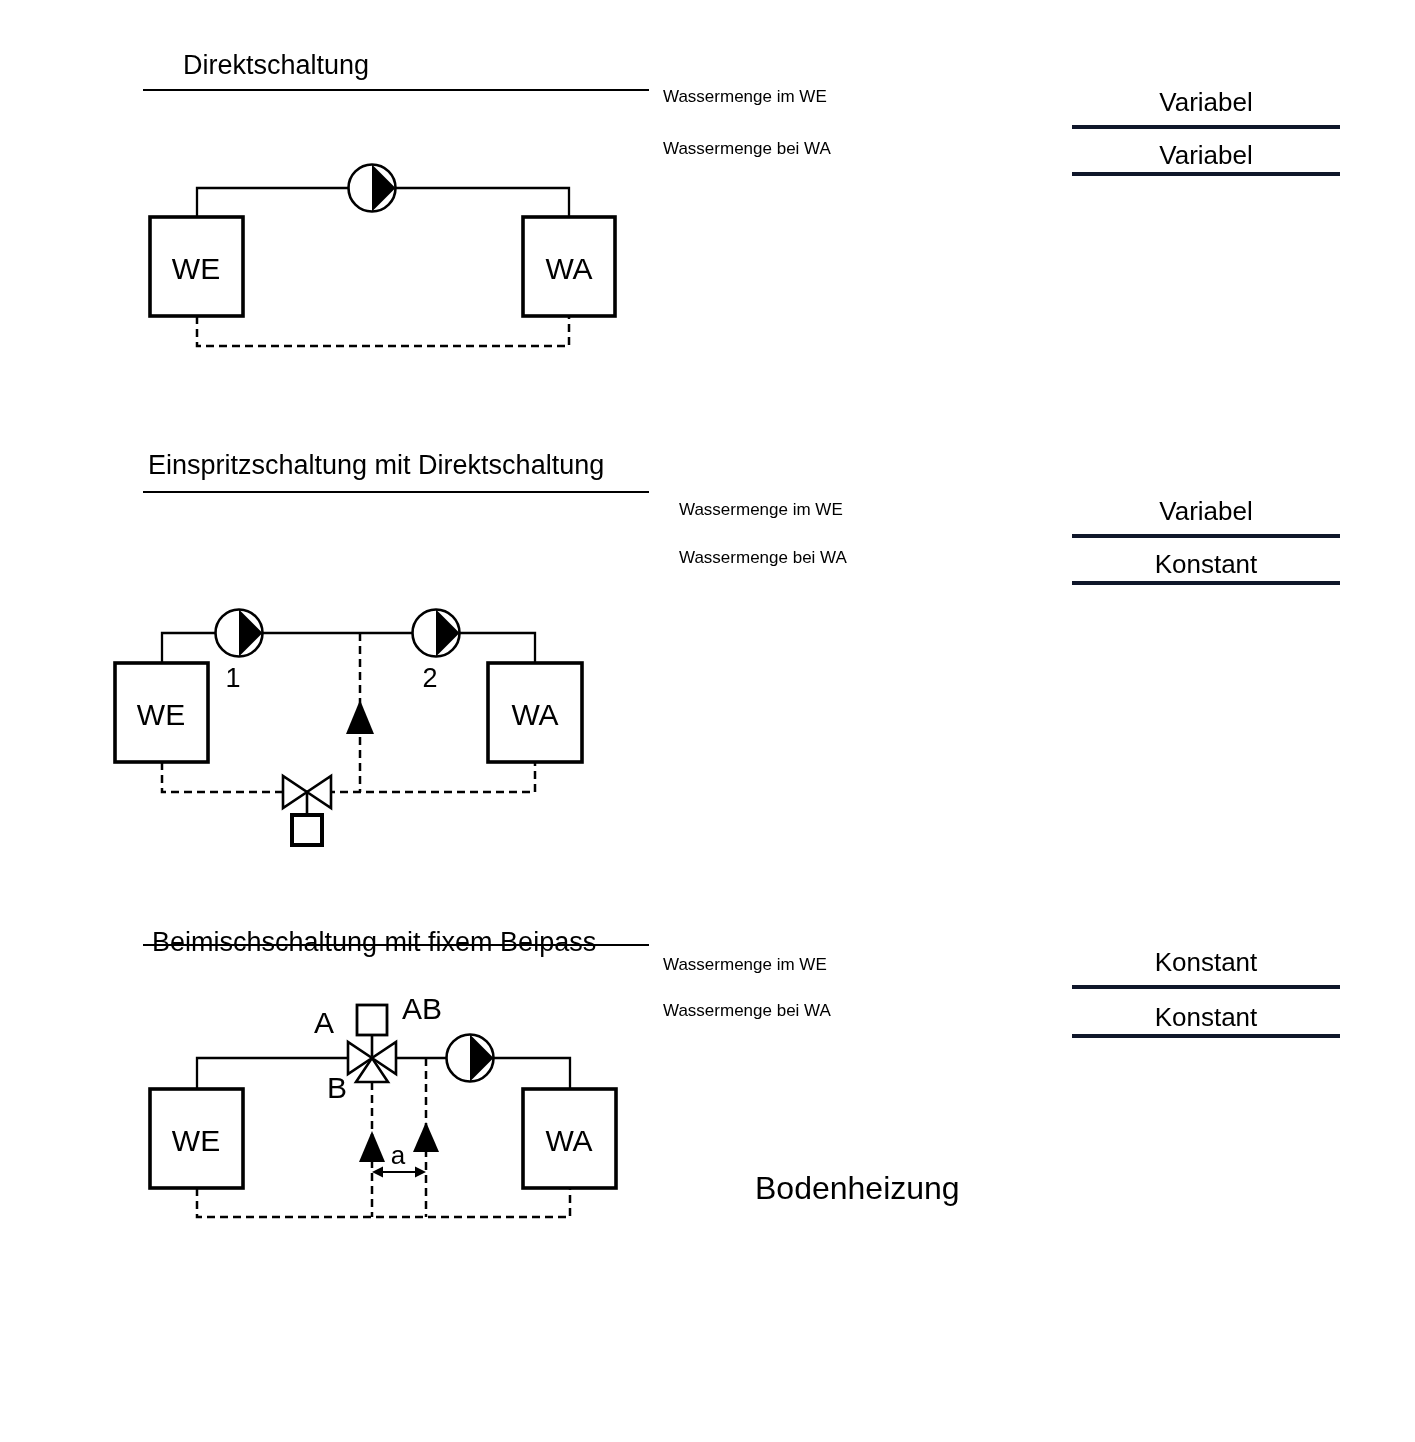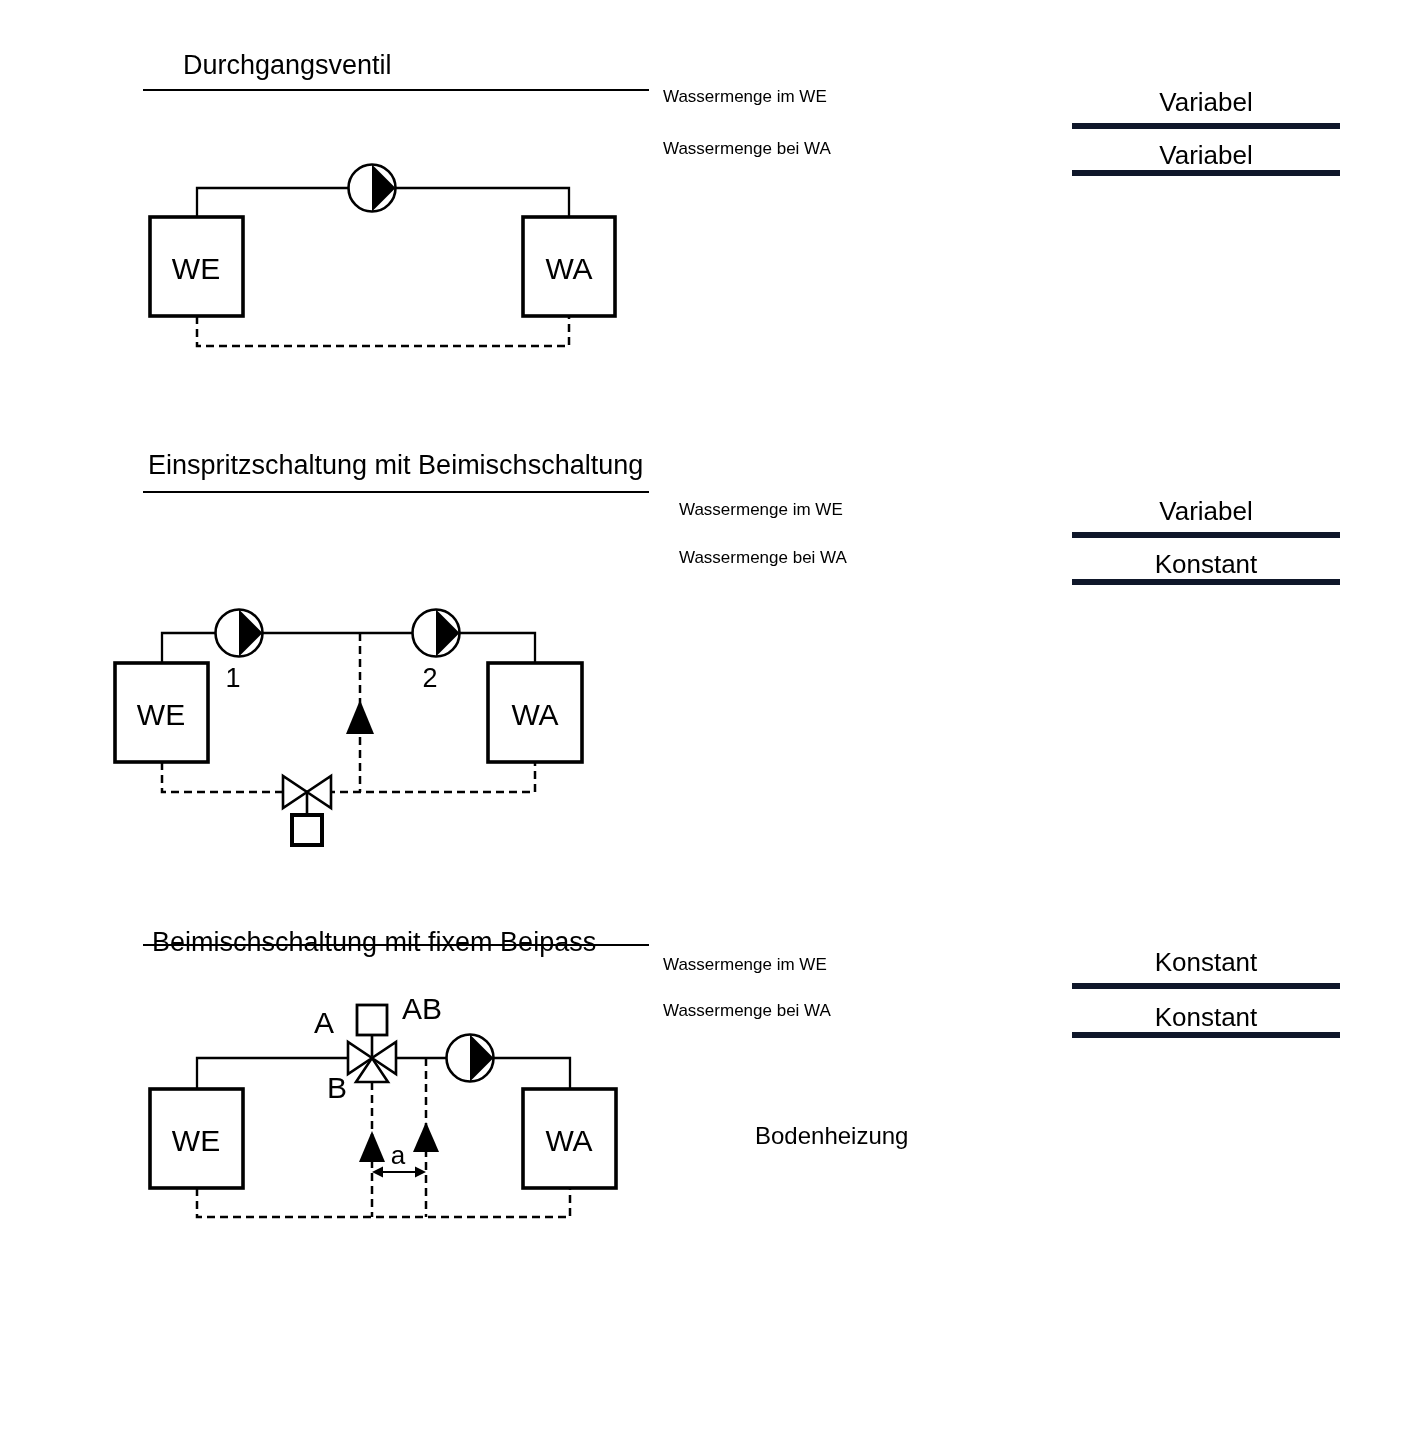--- a/index.html
+++ b/index.html
@@ -6,36 +6,36 @@
   .page{
     position:relative;width:1415px;height:1442px;background:#fff;color:#000;
     font-family:"Liberation Sans", sans-serif;overflow:hidden;
   }
   .abs{position:absolute;}
   .section-title{font-size:27px;white-space:nowrap;}
   .title-rule{position:absolute;left:143px;width:506px;height:0;border-top:2px solid #000;}
   .param-label{position:absolute;font-size:17px;white-space:nowrap;}
   .param-value{
     position:absolute;left:1072px;width:268px;font-size:26px;line-height:30px;
-    text-align:center;border-bottom:6px solid #0f172a;box-sizing:border-box;
+    text-align:center;border-bottom:4px solid #0f172a;box-sizing:border-box;
   }
-  .note-label{position:absolute;font-size:24px;white-space:nowrap;}
+  .note-label{position:absolute;font-size:32px;white-space:nowrap;margin-top:48px;}
   svg{position:absolute;overflow:visible;}
   svg text{font-family:"Liberation Sans", sans-serif;fill:#000;}
   .box-label{font-size:30px;}
   .pump-num{font-size:27px;}
   .port-label{font-size:30px;}
   .dist-label{font-size:26px;}
 </style>
 </head>
 <body>
 
 <div class="page">
 
-  <div class="abs section-title" style="left:183px;top:50px;">Durchgangsventil</div>
+  <div class="abs section-title" style="left:183px;top:50px;">Direktschaltung</div>
   <div class="title-rule" style="top:89px;"></div>
 
   <div class="param-label" style="left:663px;top:87px;">Wassermenge im WE</div>
   <div class="param-value" style="top:87px;height:42px;">Variabel</div>
 
   <div class="param-label" style="left:663px;top:139px;">Wassermenge bei WA</div>
   <div class="param-value" style="top:140px;height:36px;">Variabel</div>
 
   <svg style="left:100px;top:150px;" width="560" height="230" viewBox="100 150 560 230">
 
@@ -52,21 +52,21 @@
       <rect x="150" y="217" width="93" height="99" fill="#fff" stroke="#000" stroke-width="3.6"></rect>
       <text class="box-label" x="196" y="268" text-anchor="middle" dominant-baseline="central">WE</text>
     </g>
 
     <g>
       <rect x="523" y="217" width="92" height="99" fill="#fff" stroke="#000" stroke-width="3.6"></rect>
       <text class="box-label" x="569" y="268" text-anchor="middle" dominant-baseline="central">WA</text>
     </g>
   </svg>
 
-  <div class="abs section-title" style="left:148px;top:450px;">Einspritzschaltung mit Beimischschaltung</div>
+  <div class="abs section-title" style="left:148px;top:450px;">Einspritzschaltung mit Direktschaltung</div>
   <div class="title-rule" style="top:491px;"></div>
 
   <div class="param-label" style="left:679px;top:500px;">Wassermenge im WE</div>
   <div class="param-value" style="top:496px;height:42px;">Variabel</div>
 
   <div class="param-label" style="left:679px;top:548px;">Wassermenge bei WA</div>
   <div class="param-value" style="top:549px;height:36px;">Konstant</div>
 
   <svg style="left:90px;top:590px;" width="560" height="280" viewBox="90 590 560 280">
 

